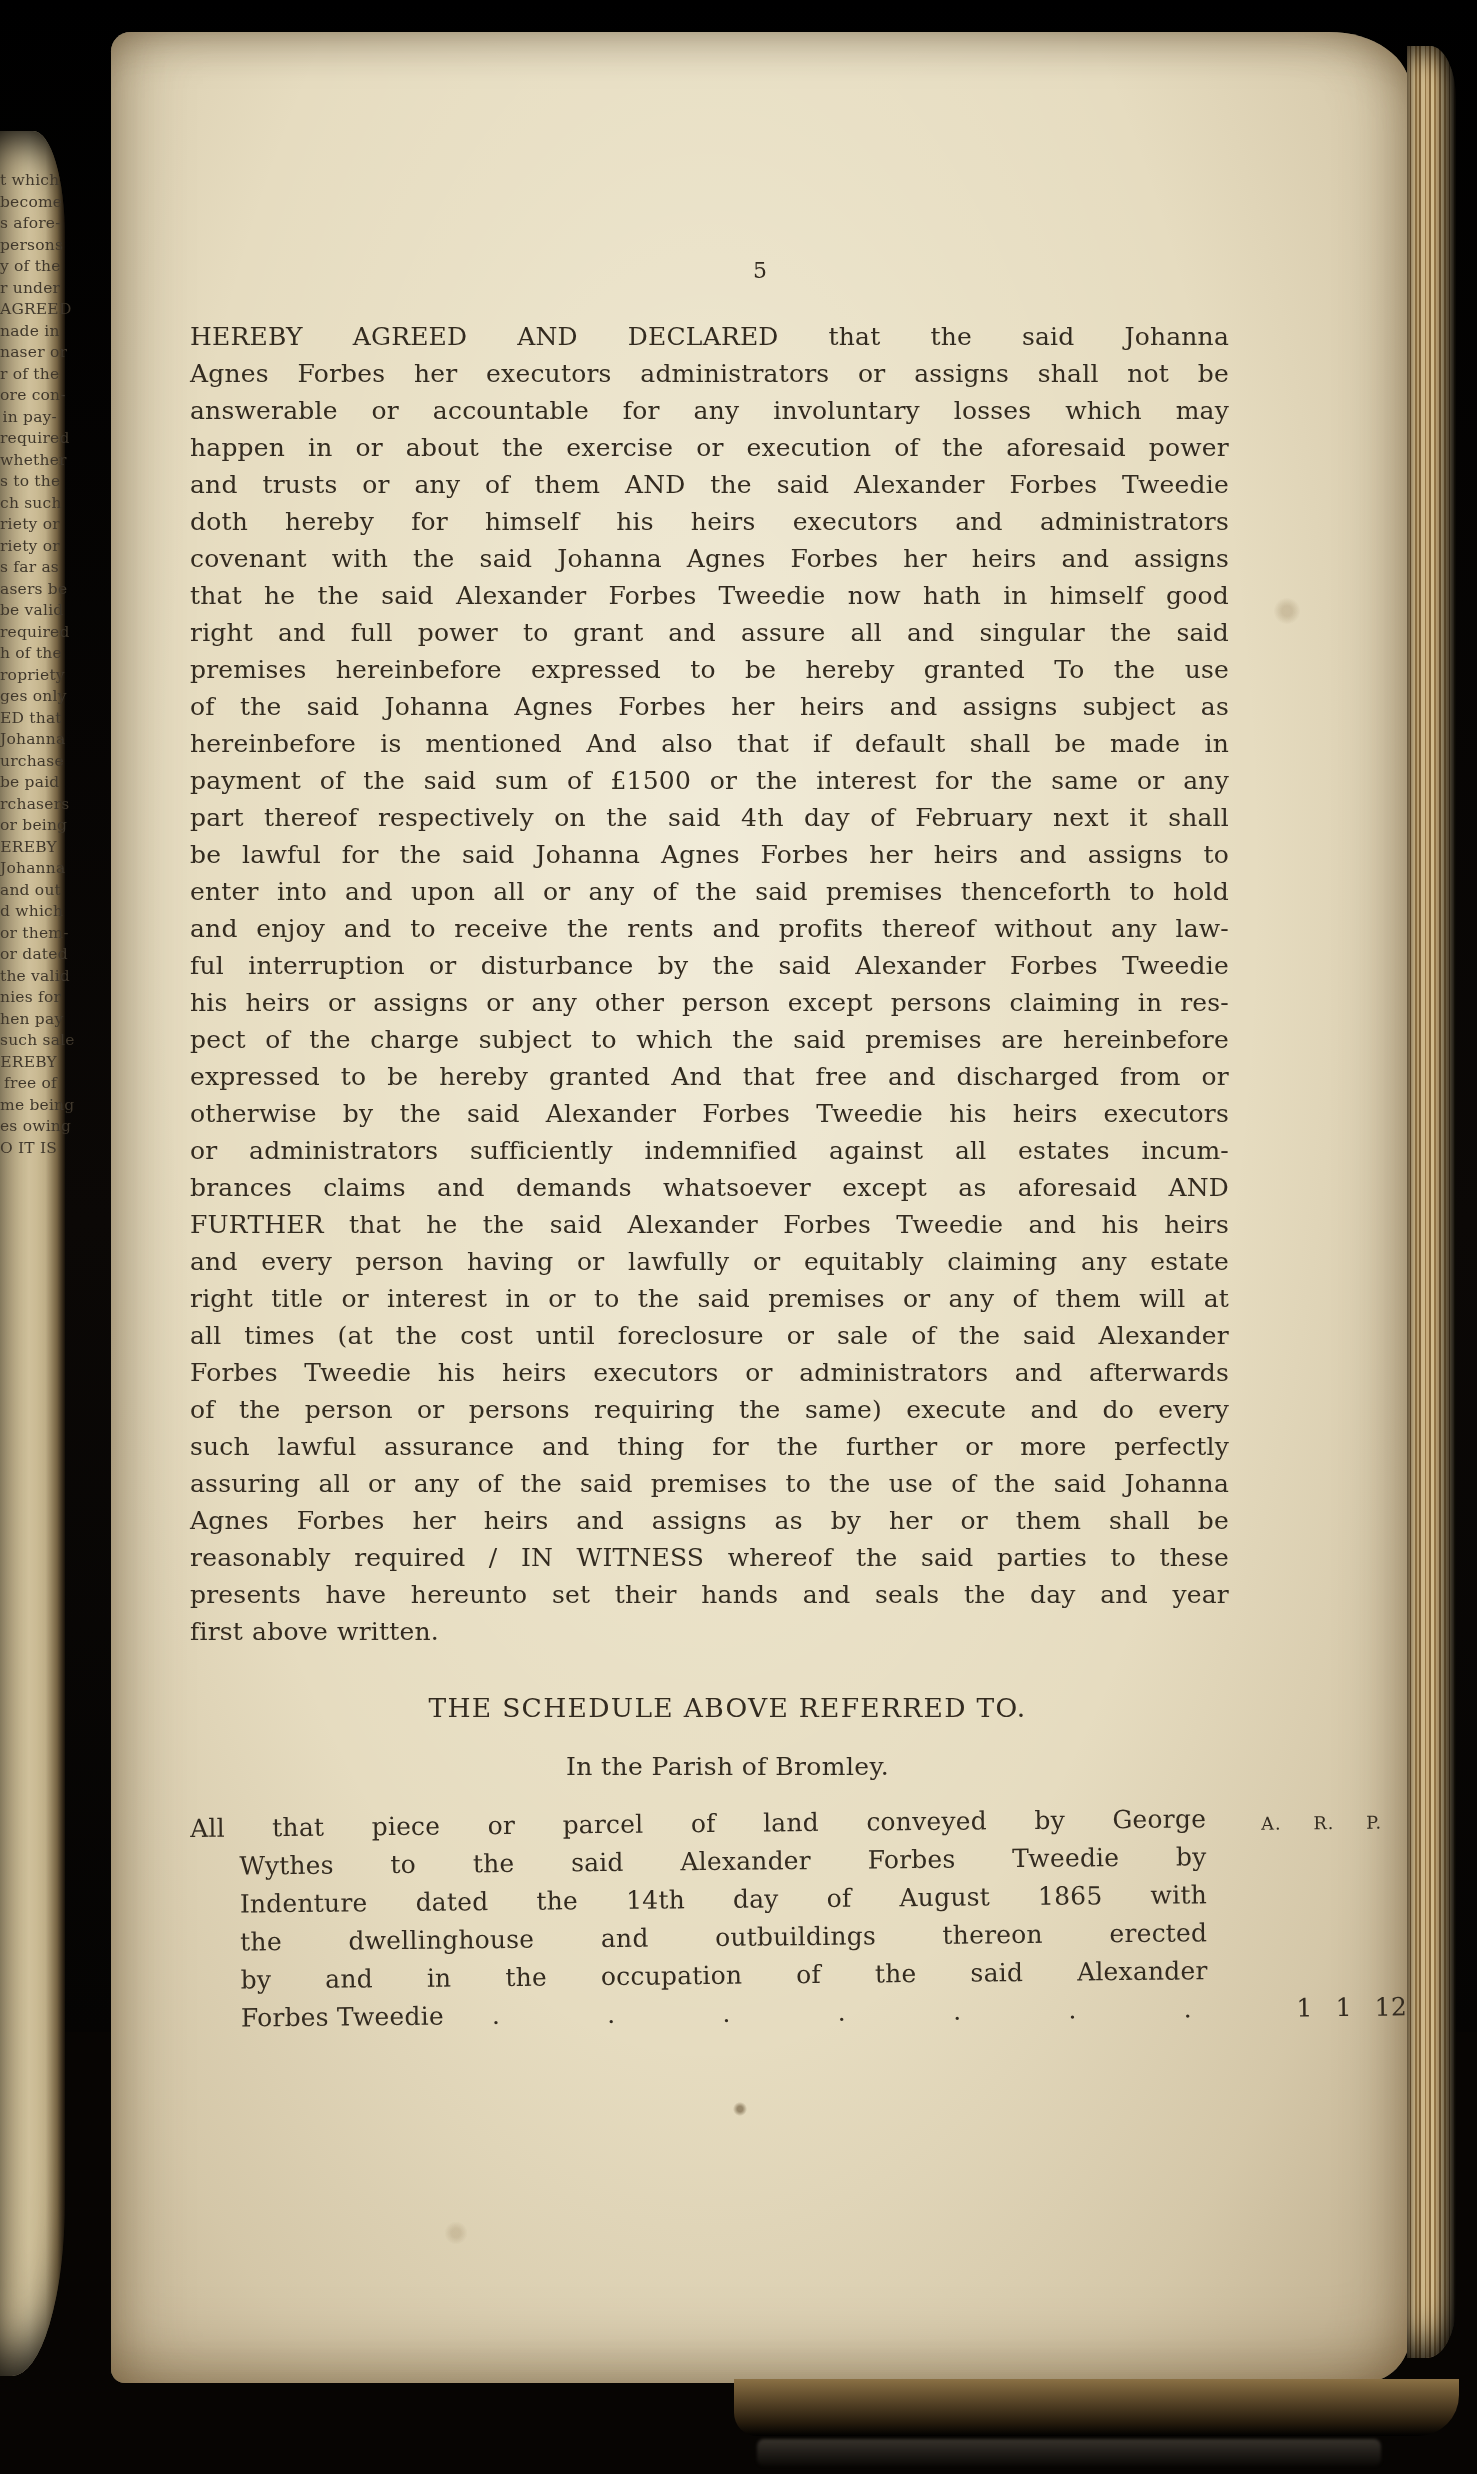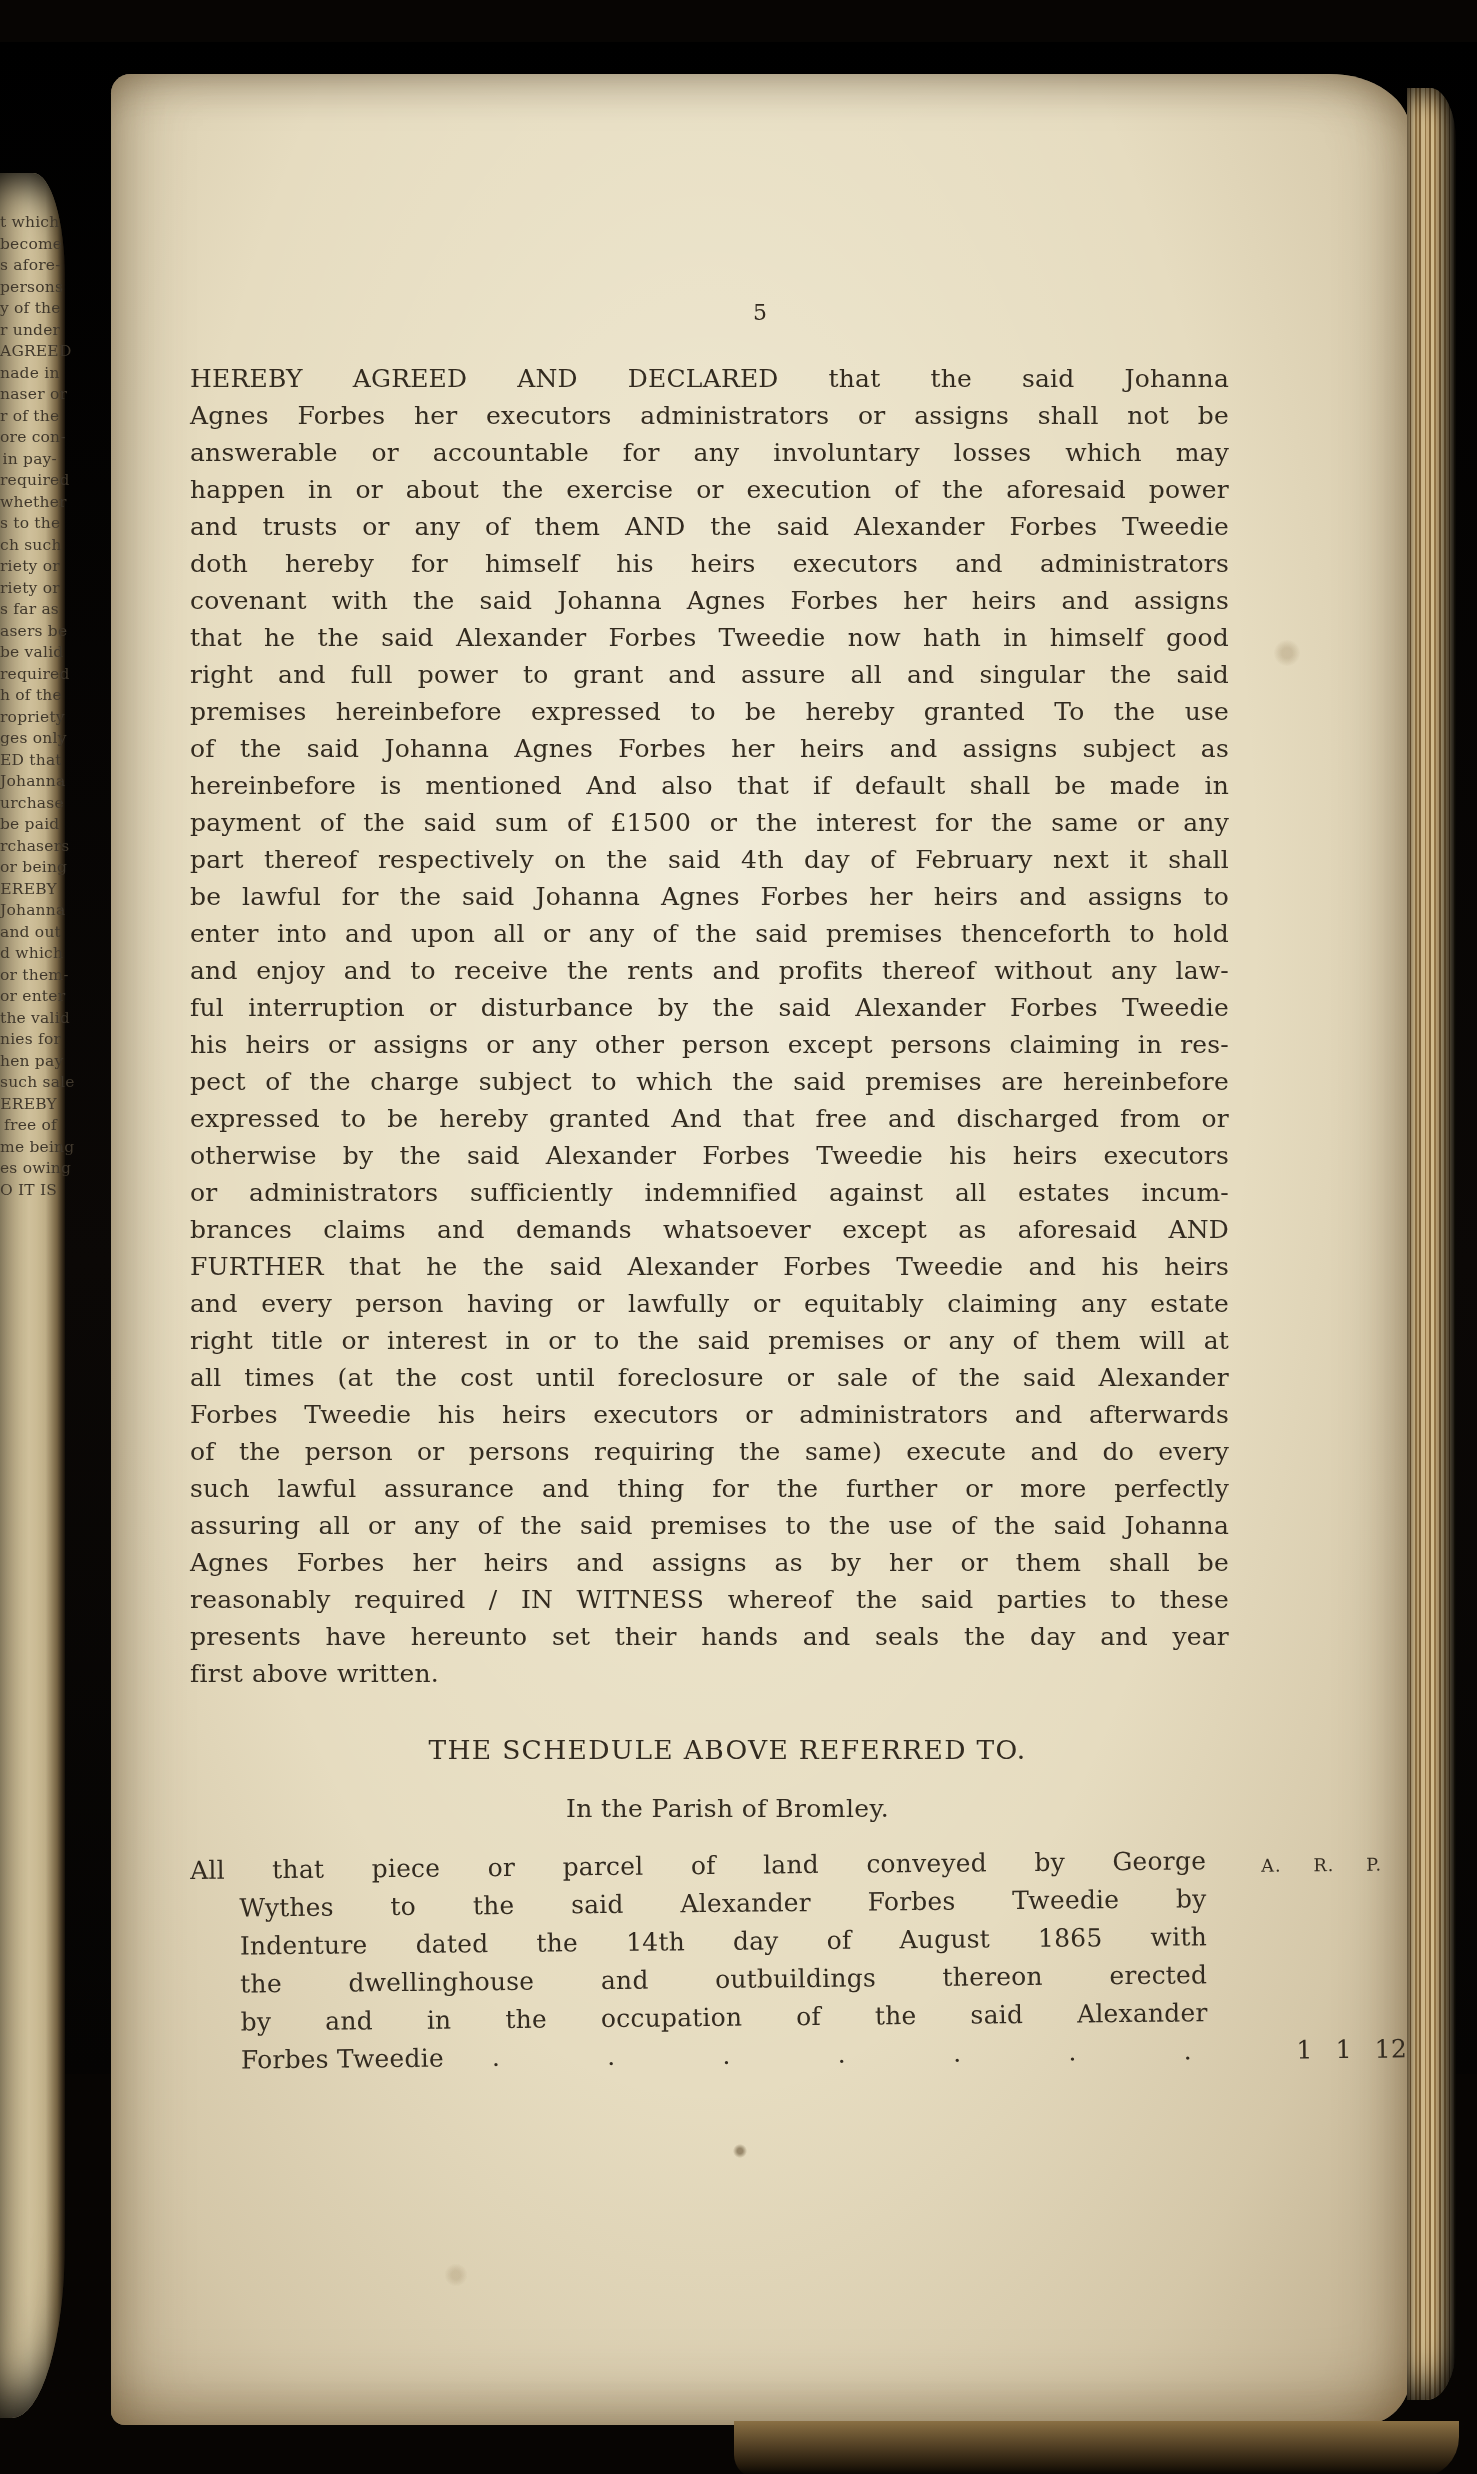--- a/index.html
+++ b/index.html
@@ -1,21 +1,20 @@
 <!DOCTYPE html>
 <html style="--paper: #e6dcc0; --ink: #332b20; --background: #070503;font-size:14px"><head>
 <meta charset="utf-8">
 <style>
   html,body{margin:0;padding:0;background:#070503;}
   body{width:1478px;height:2475px;overflow:hidden;}
   .scene{
     position:relative;width:1478px;height:2032px;
     background:linear-gradient(180deg,#000 0%,#0b0806 60%,#050403 100%);
     font-family:"DejaVu Serif","Liberation Serif",serif;
-    margin-top:42px;
   }
 
   
   .facing-page-edge{
     position:absolute;left:0;top:131px;width:65px;height:2245px;
     background:linear-gradient(90deg,#bfae86 0%,#d3c49e 45%,#c9b88f 70%,#8d7750 88%,#241a0e 100%);
     border-radius:0 32px 53px 0 / 0 106px 177px 0;
     box-shadow:inset 0 25px 40px -17.7px #000, inset 0 -40px 49px -22px rgba(0,0,0,.85);
   }
   .fragments{
@@ -135,21 +134,21 @@
         <div class="frag">Johanna</div>
         <div class="frag">urchase</div>
         <div class="frag">be paid</div>
         <div class="frag">rchasers</div>
         <div class="frag">or being</div>
         <div class="frag">EREBY</div>
         <div class="frag">Johanna</div>
         <div class="frag">and out</div>
         <div class="frag">d which</div>
         <div class="frag">or them-</div>
-        <div class="frag">or enter</div>
+        <div class="frag">or dated</div>
         <div class="frag">the valid</div>
         <div class="frag">nies for</div>
         <div class="frag">hen pay</div>
         <div class="frag">such sale</div>
         <div class="frag">EREBY</div>
         <div class="frag">free of</div>
         <div class="frag">me being</div>
         <div class="frag">es owing</div>
         <div class="frag">O IT IS</div>
       </div>

